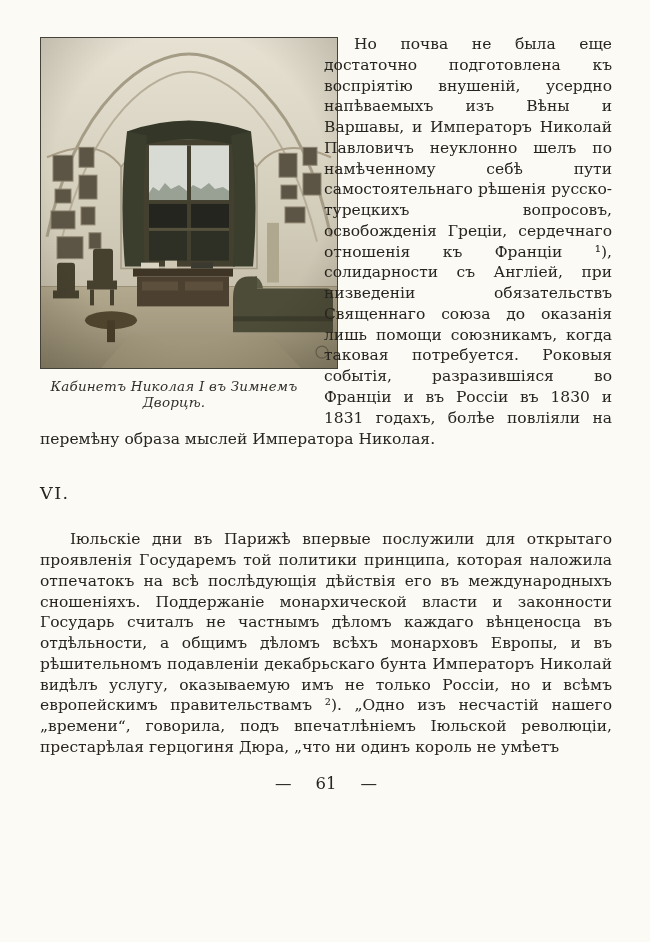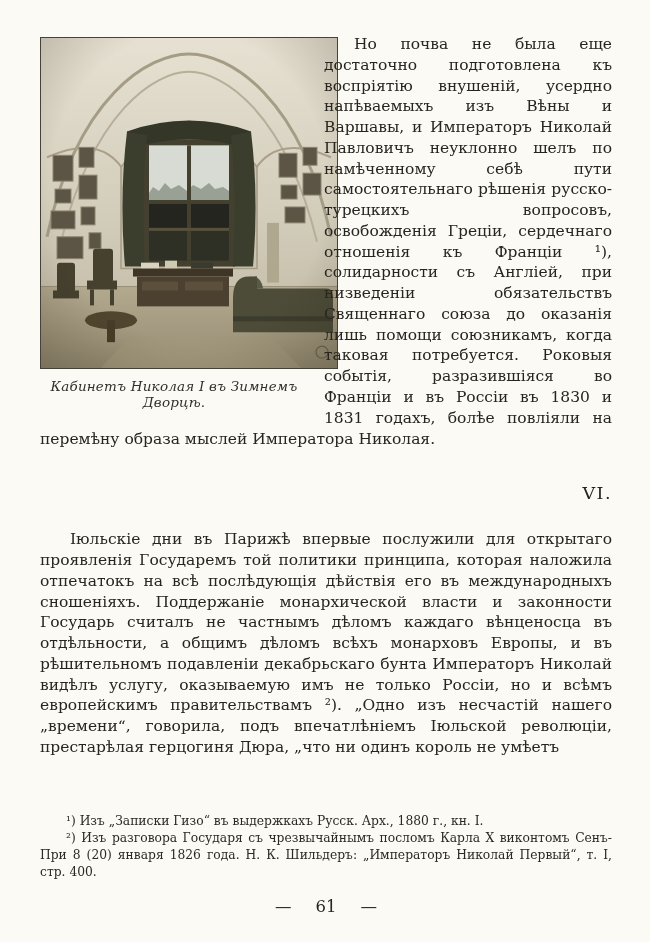--- a/index.html
+++ b/index.html
@@ -37,21 +37,21 @@
     letter-spacing:0.2px;
   }
   .para {
     font-size:15.5px;
     line-height:1.34;
     text-align:justify;
     color:#28251f;
   }
   .indent { text-indent:30px; }
   .section-heading {
-    text-align:right;
+    text-align:left;
     font-weight:normal;
     font-size:17.5px;
     letter-spacing:1.5px;
     margin:34px 0 26px 0;
     color:#28251f;
   }
   .footnotes {
     margin-top:auto;
     font-size:12.3px;
     line-height:1.38;
@@ -184,24 +184,20 @@
       <figcaption>Кабинетъ Николая I въ Зимнемъ Дворцѣ.</figcaption>
     </figure>
 
     <p class="para indent">Но почва не была еще достаточно подготовлена къ воспріятію внушеній, усердно напѣваемыхъ изъ Вѣны и Варшавы, и Императоръ Николай Павловичъ неуклонно шелъ по намѣченному себѣ пути самостоятельнаго рѣшенія русско-турецкихъ вопросовъ, освобожденія Греціи, сердечнаго отношенія къ Франціи ¹), солидарности съ Англіей, при низведеніи обязательствъ Священнаго союза до оказанія лишь помощи союзникамъ, когда таковая потребуется. Роковыя событія, разразившіяся во Франціи и въ Россіи въ 1830 и 1831 годахъ, болѣе повліяли на перемѣну образа мыслей Императора Николая.</p>
   </div>
 
   <h2 class="section-heading">VI.</h2>
 
   <p class="para indent">Іюльскіе дни въ Парижѣ впервые послужили для открытаго проявленія Государемъ той политики принципа, которая наложила отпечатокъ на всѣ послѣдующія дѣйствія его въ международныхъ сношеніяхъ. Поддержаніе монархической власти и законности Государь считалъ не частнымъ дѣломъ каждаго вѣнценосца въ отдѣльности, а общимъ дѣломъ всѣхъ монарховъ Европы, и въ рѣшительномъ подавленіи декабрьскаго бунта Императоръ Николай видѣлъ услугу, оказываемую имъ не только Россіи, но и всѣмъ европейскимъ правительствамъ ²). „Одно изъ несчастій нашего „времени“, говорила, подъ впечатлѣніемъ Іюльской революціи, престарѣлая герцогиня Дюра, „что ни одинъ король не умѣетъ</p>
 
-  <div class="footnotes">
-    <p>¹) Изъ „Записки Гизо“ въ выдержкахъ Русск. Арх., 1880 г., кн. I.</p>
-    <p>²) Изъ разговора Государя съ чрезвычайнымъ посломъ Карла X виконтомъ Сенъ-При 8 (20) января 1826 года. Н. К. Шильдеръ: „Императоръ Николай Первый“, т. I, стр. 400.</p>
-  </div>
 
   <div class="page-number">
     <span>—</span>
     <span>61</span>
     <span>—</span>
   </div>
 
 </div>
 
 </body></html>

